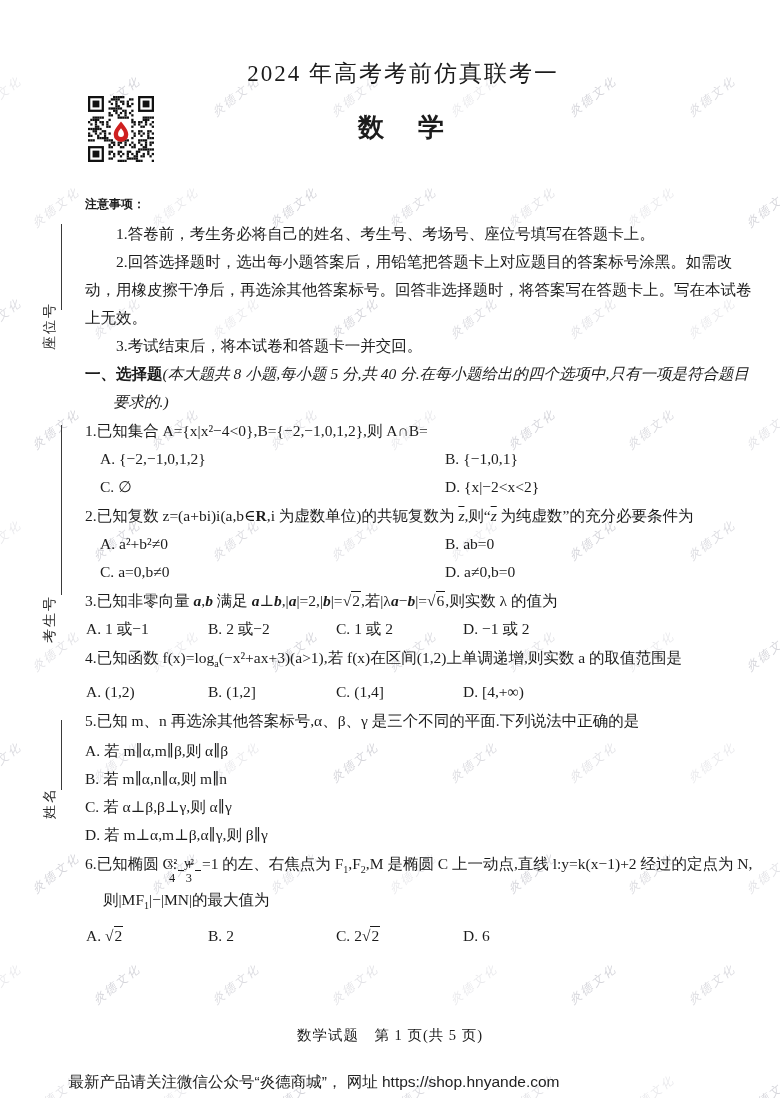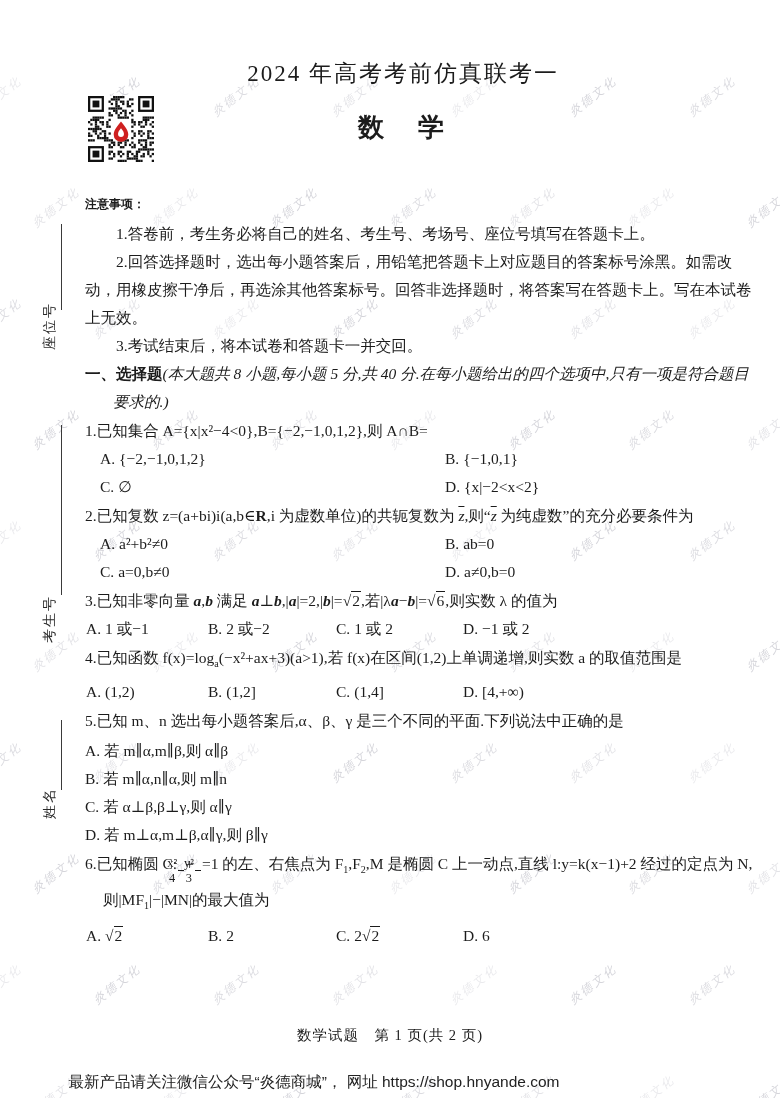--- a/index.html
+++ b/index.html
@@ -450,35 +450,35 @@
     <p class="q-stem"><span>4.</span><span>已知函数 f(x)=log<sub>a</sub>(−x²+ax+3)(a&gt;1),若 f(x)在区间(1,2)上单调递增,则实数 a 的取值范围是</span></p>
     <div class="opts4">
       <div class="opt"><span class="lab">A.</span><span>(1,2)</span></div>
       <div class="opt"><span class="lab">B.</span><span>(1,2]</span></div>
       <div class="opt"><span class="lab">C.</span><span>(1,4]</span></div>
       <div class="opt"><span class="lab">D.</span><span>[4,+∞)</span></div>
     </div>
   </div>
 
   <div class="q q5">
-    <p class="q-stem"><span>5.</span><span>已知 m、n 选出每小题答案后,α、β、γ 是三个不同的平面.下列说法中正确的是</span></p>
+    <p class="q-stem"><span>5.</span><span>已知 m、n 再选涂其他答案标号,α、β、γ 是三个不同的平面.下列说法中正确的是</span></p>
     <div class="optlist">
       <div class="opt"><span class="lab">A.</span><span>若 m∥α,m∥β,则 α∥β</span></div>
       <div class="opt"><span class="lab">B.</span><span>若 m∥α,n∥α,则 m∥n</span></div>
       <div class="opt"><span class="lab">C.</span><span>若 α⊥β,β⊥γ,则 α∥γ</span></div>
       <div class="opt"><span class="lab">D.</span><span>若 m⊥α,m⊥β,α∥γ,则 β∥γ</span></div>
     </div>
   </div>
 
   <div class="q q6">
     <p class="q-stem"><span>6.</span><span>已知椭圆 C:<span class="fr"><span class="fn">x²</span><span class="fd">4</span></span>+<span class="fr"><span class="fn">y²</span><span class="fd">3</span></span>=1 的左、右焦点为 F<sub>1</sub>,F<sub>2</sub>,M 是椭圆 C 上一动点,直线 l:y=k(x−1)+2 经过的定点为 N,则|MF<sub>1</sub>|−|MN|的最大值为</span></p>
     <div class="opts4">
       <div class="opt"><span class="lab">A.</span><span><span class="sq">√<span class="sqv">2</span></span></span></div>
       <div class="opt"><span class="lab">B.</span><span>2</span></div>
       <div class="opt"><span class="lab">C.</span><span>2<span class="sq">√<span class="sqv">2</span></span></span></div>
       <div class="opt"><span class="lab">D.</span><span>6</span></div>
     </div>
   </div>
 
 </div>
 
-<div class="footer">数学试题　第 1 页(共 2 页)</div>
+<div class="footer">数学试题　第 1 页(共 5 页)</div>
 <div class="promo">最新产品请关注微信公众号“炎德商城”， 网址 https://shop.hnyande.com</div>
 
 </body></html>

